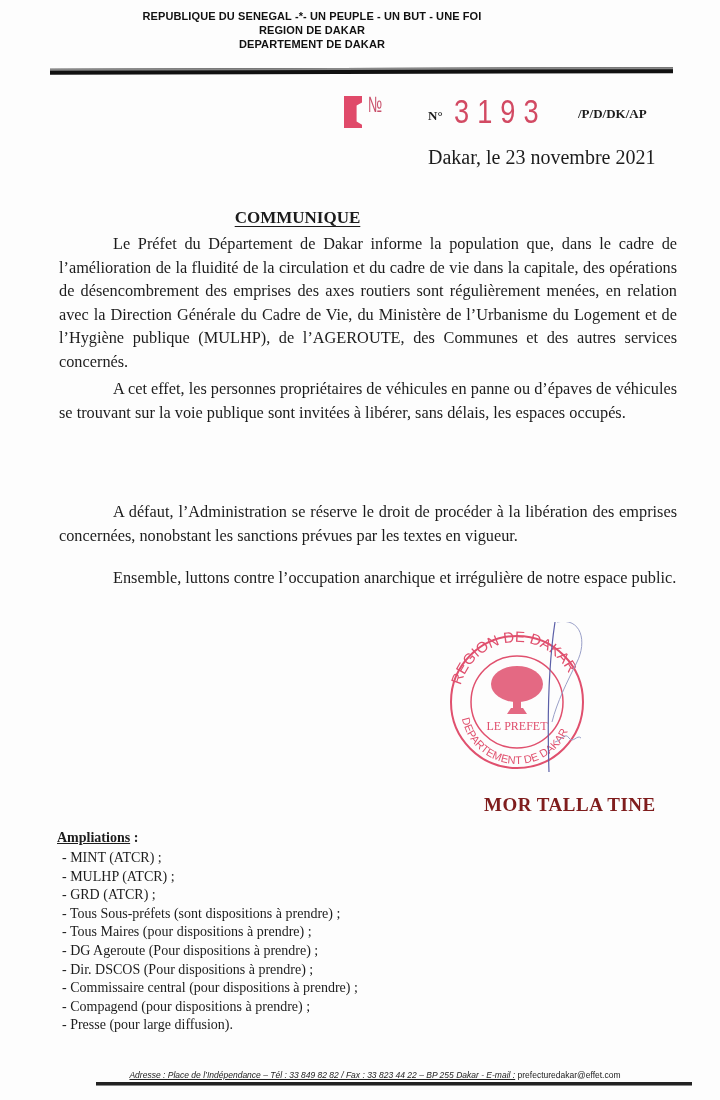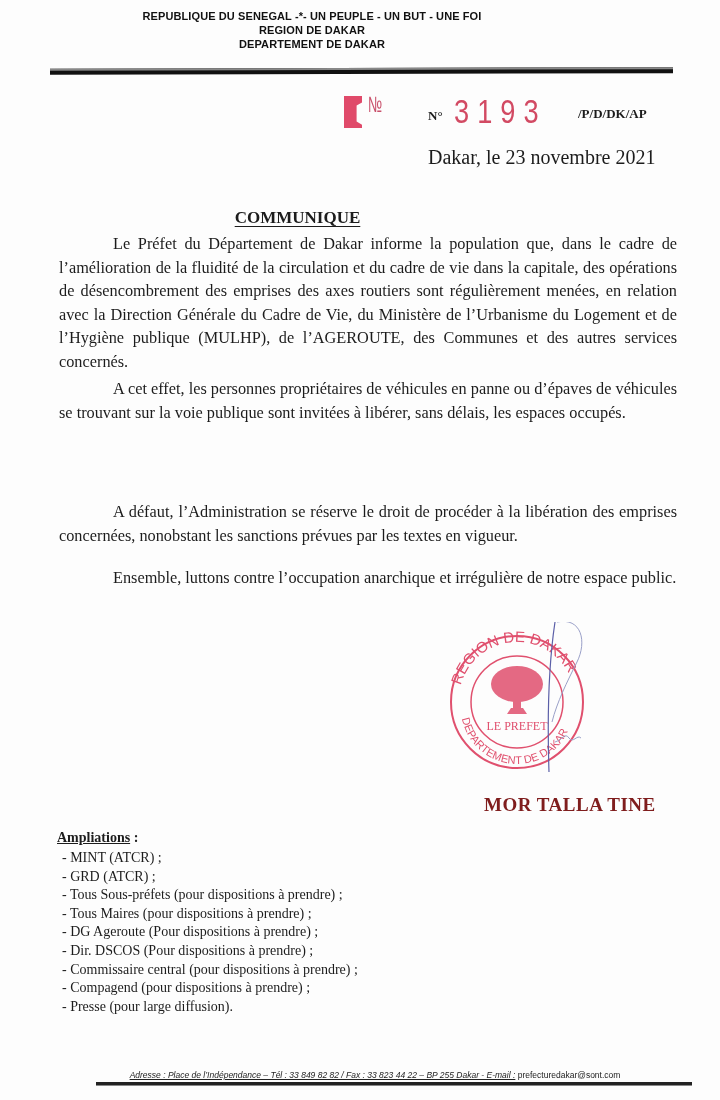--- a/index.html
+++ b/index.html
@@ -86,26 +86,27 @@
     <path d="M118,0 C112,40 110,90 112,150" stroke="#5b5fa8" stroke-width="1.2" fill="none"></path>
     <path d="M120,0 C145,-5 150,20 140,40 C130,60 120,80 115,100" stroke="#9aa0c8" stroke-width="1" fill="none"></path>
     <path d="M118,120 C125,118 128,110 132,116 C136,122 140,112 144,116" stroke="#9aa0c8" stroke-width="1" fill="none"></path>
   </svg>
 
   <div class="sig-name">MOR TALLA TINE</div>
 
   <div class="ampl-title"><span class="u">Ampliations</span><span> :</span></div>
   <ul class="ampl-list">
     <li>- MINT (ATCR) ;</li>
+    <li>- MULHP (ATCR) ;</li>
     <li>- GRD (ATCR) ;</li>
-    <li>- Tous Sous-préfets (pour dispositions à prendre) ;</li>
+    <li>- Tous Sous-préfets (sont dispositions à prendre) ;</li>
     <li>- Tous Maires (pour dispositions à prendre) ;</li>
     <li>- DG Ageroute (Pour dispositions à prendre) ;</li>
     <li>- Dir. DSCOS (Pour dispositions à prendre) ;</li>
     <li>- Commissaire central (pour dispositions à prendre) ;</li>
     <li>- Compagend (pour dispositions à prendre) ;</li>
     <li>- Presse (pour large diffusion).</li>
   </ul>
 
-  <div class="footer"><span class="u">Adresse : Place de l’Indépendance – Tél : 33 849 82 82 / Fax : 33 823 44 22 – BP 255 Dakar - E-mail :</span><span> prefecturedakar@sont.com</span></div>
+  <div class="footer"><span class="u">Adresse : Place de l’Indépendance – Tél : 33 849 82 82 / Fax : 33 823 44 22 – BP 255 Dakar - E-mail :</span><span> prefecturedakar@effet.com</span></div>
   <div class="rule-bot"></div>
 
 </div>
 
 </body></html>

